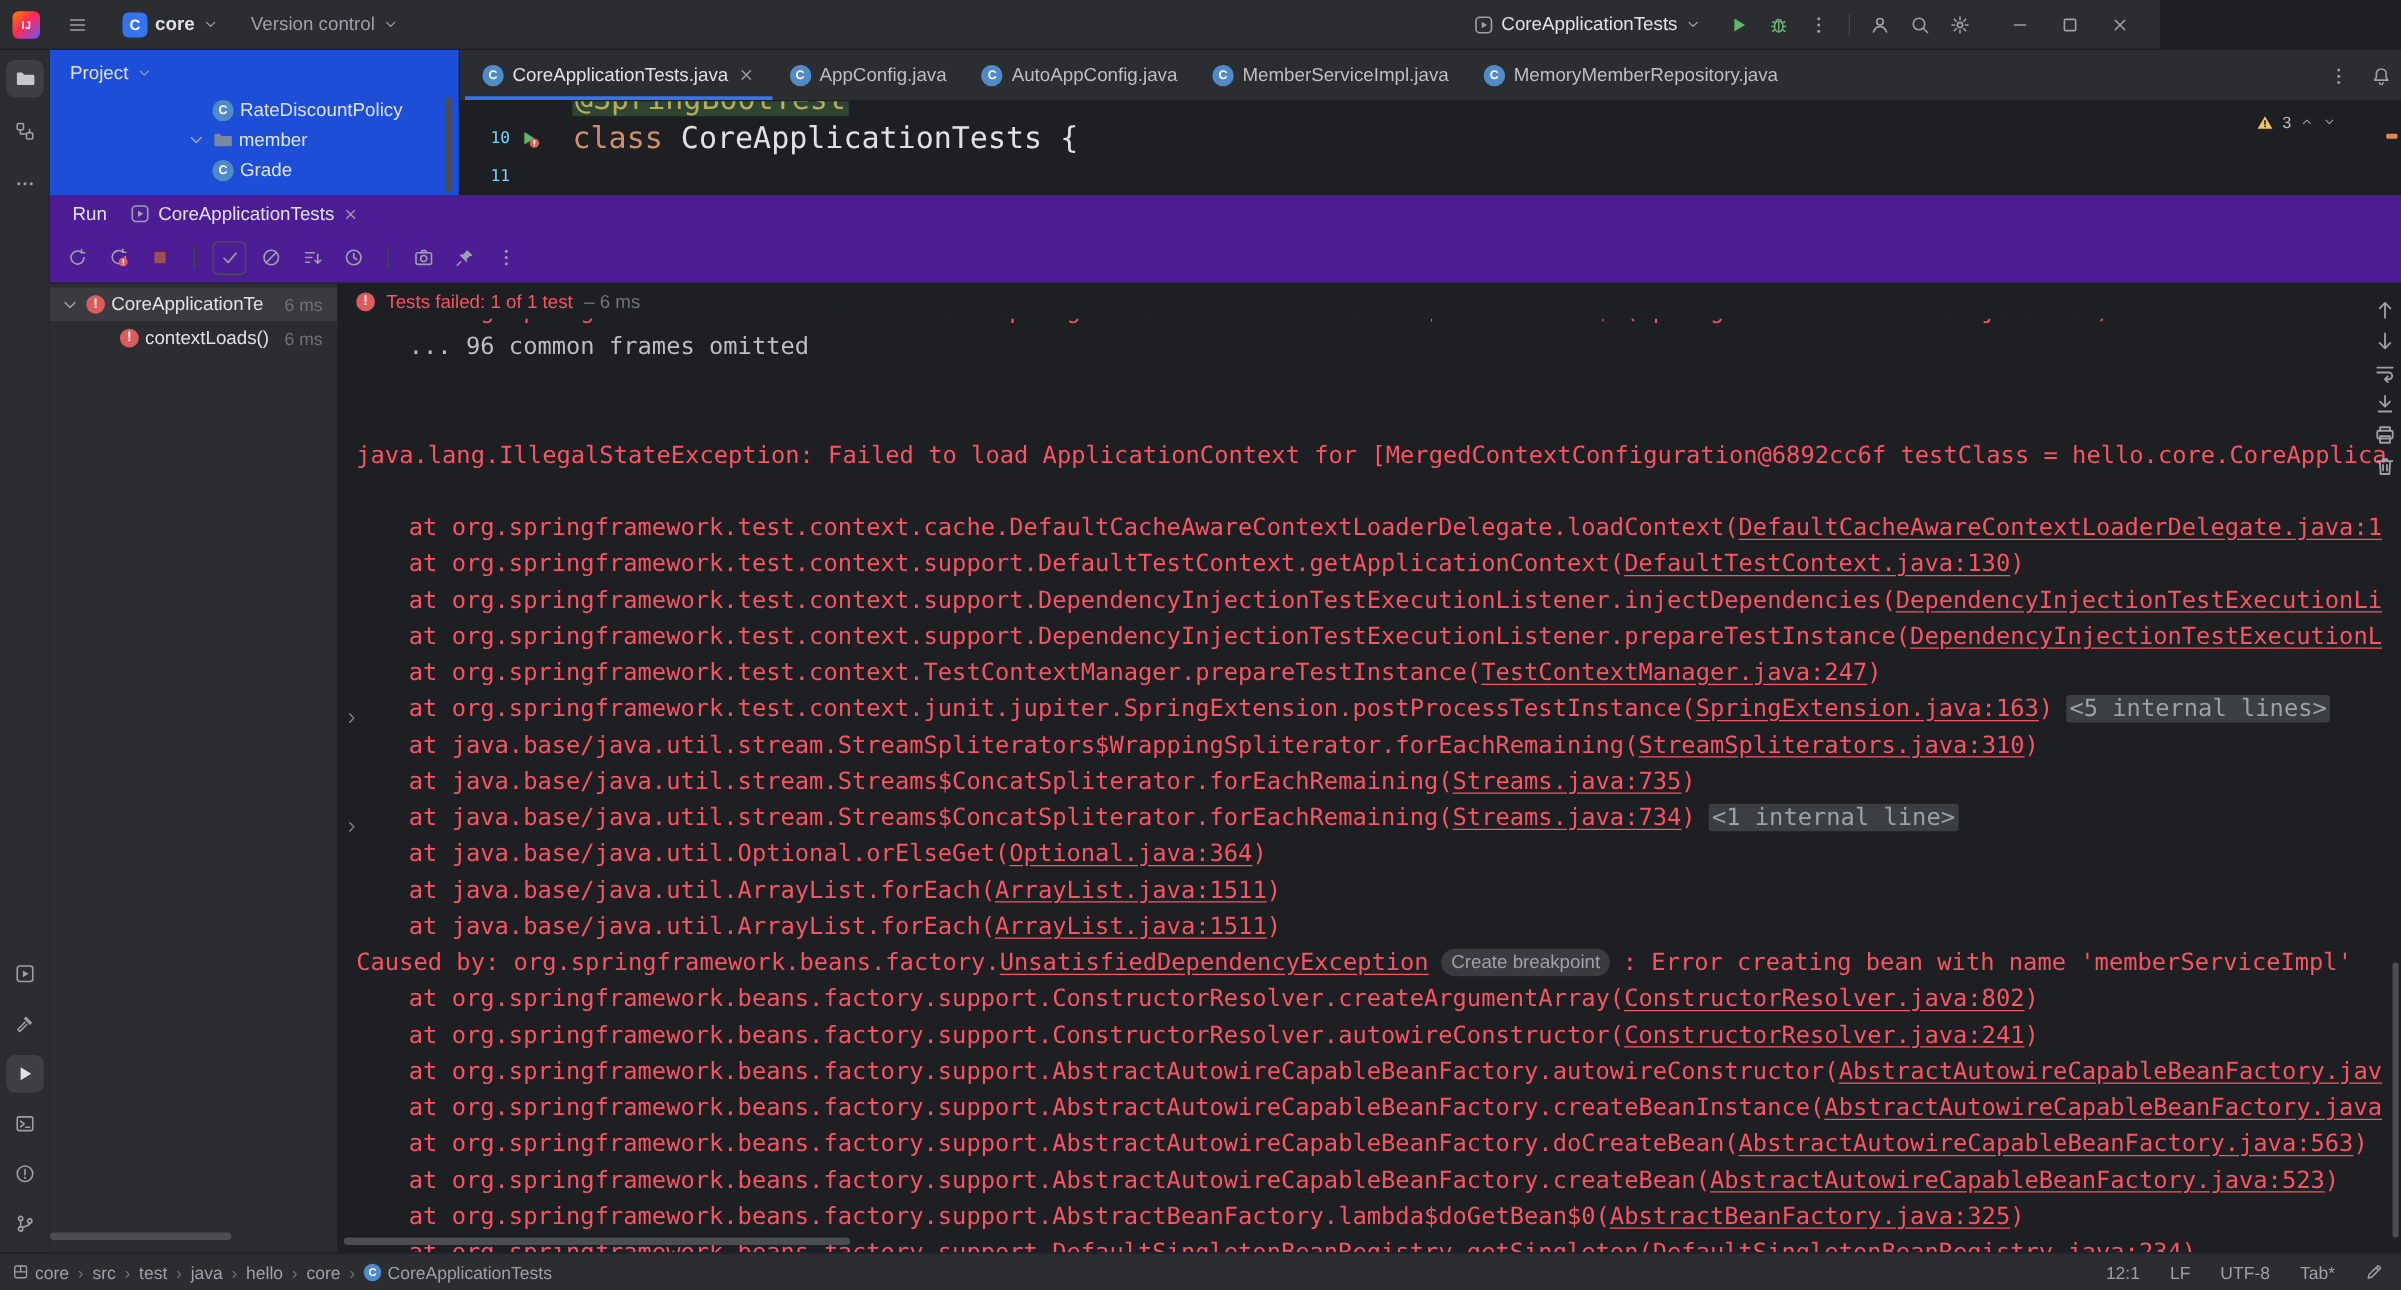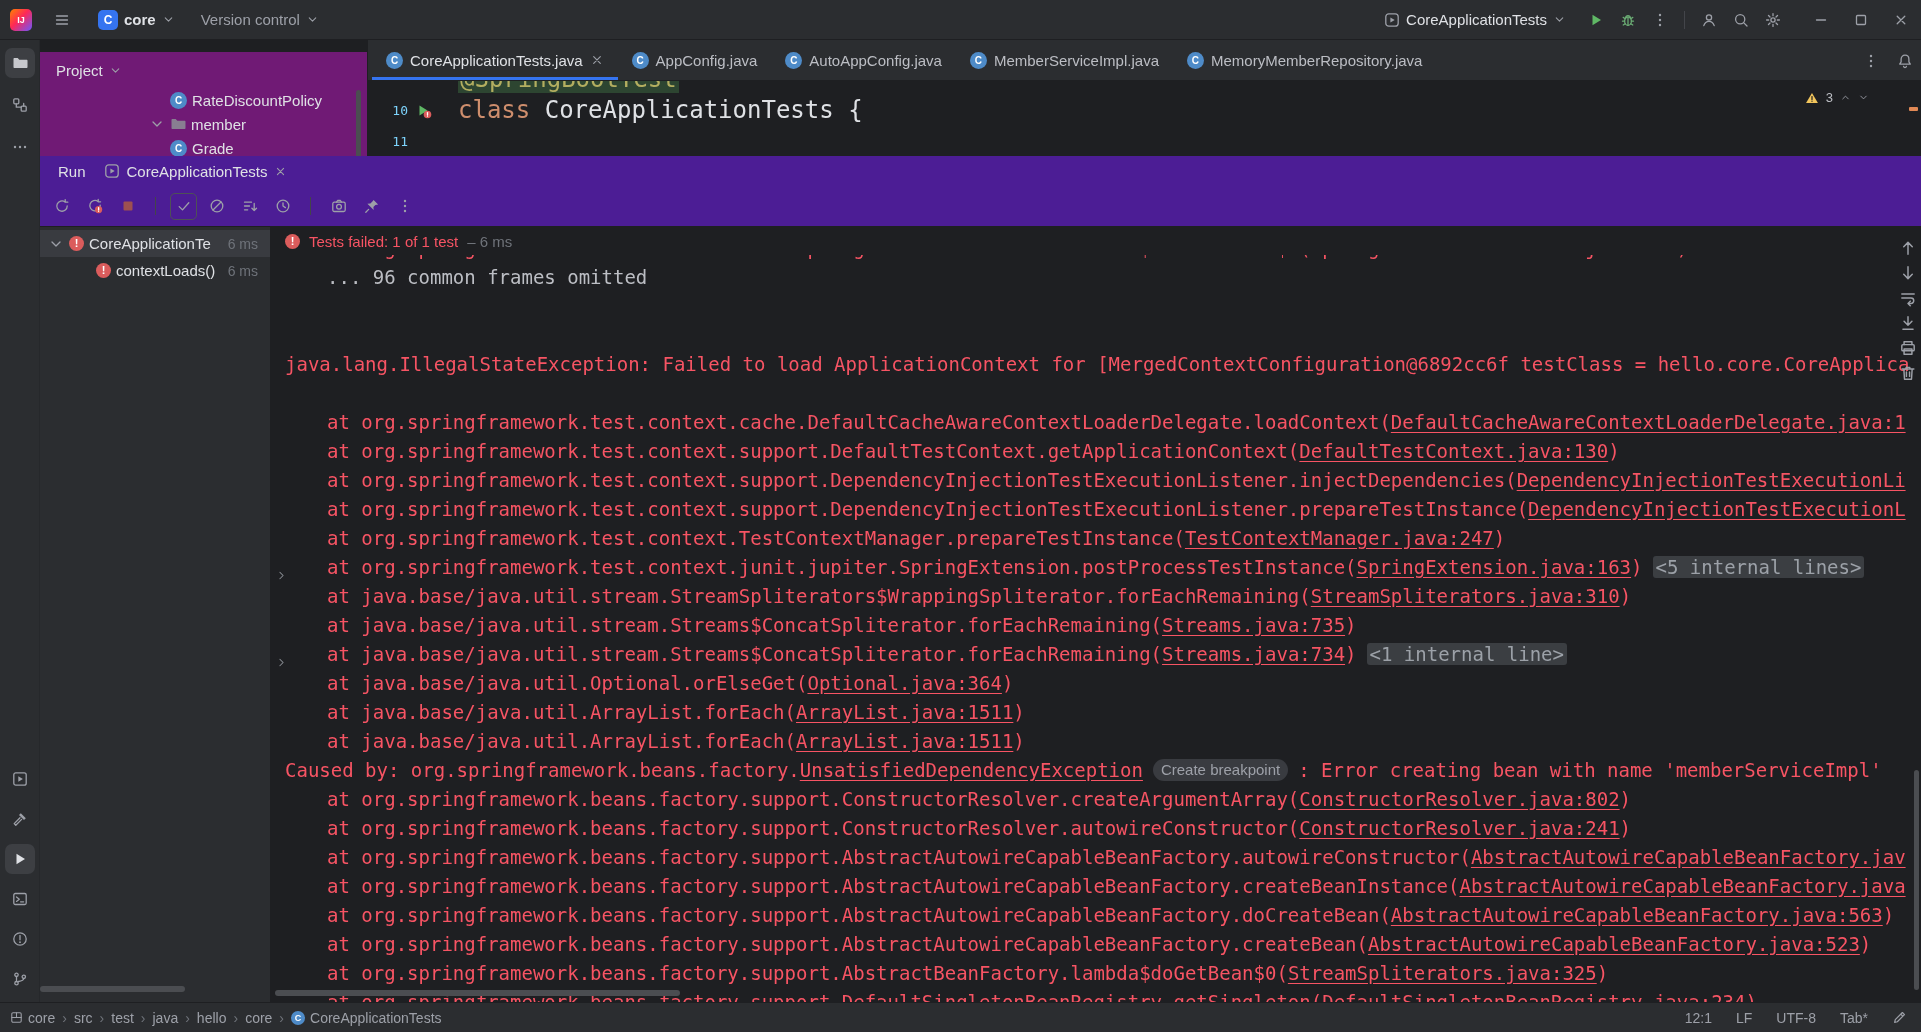--- a/index.html
+++ b/index.html
@@ -10,23 +10,23 @@
     font-size: 15px;
     color: #dfe1e5;
     position: relative;
   }
   .ico { display: inline-flex; width: 16px; height: 16px; color: #9da0a8; flex: none; }
   .ico svg { width: 100%; height: 100%; }
   .sepv { width: 1px; height: 18px; background: #43454a; margin: 0 8px; flex: none; }
 
   
   #titlebar {
-    position: absolute; left: 0; top: 0; width: 1921px; height: 40px;
+    position: absolute; left: 0; top: 0; width: 1728px; height: 40px;
     background: #2b2d30; border-bottom: 1px solid #1e1f22;
-    display: flex; align-items: center; padding: 0 0 0 10px;
+    display: flex; align-items: center; padding: 0 12px 0 10px;
   }
   .tb-left { display: flex; align-items: center; gap: 14px; }
   .logo {
     width: 22px; height: 22px; border-radius: 5px;
     background: linear-gradient(135deg, #ff8100 0%, #fe2857 45%, #6b57ff 100%);
     color: #fff; font-size: 9px; font-weight: bold;
     display: flex; align-items: center; justify-content: center;
   }
   .tb-widget { display: flex; align-items: center; gap: 6px; padding: 4px 6px; border-radius: 6px; cursor: default; }
   .proj-badge {
@@ -50,22 +50,22 @@
     width: 30px; height: 30px; margin: 0 auto; border-radius: 7px;
     display: flex; align-items: center; justify-content: center;
   }
   .tw-btn.active { background: #3d3f43; }
   .tw-btn.active .ico { color: #dfe1e5; }
   #leftbar-top { position: absolute; top: 8px; left: 0; right: 0; display: flex; flex-direction: column; gap: 12px; }
   #leftbar-bottom { position: absolute; bottom: 8px; left: 0; right: 0; display: flex; flex-direction: column; gap: 10px; }
 
   
   #project-panel {
-    position: absolute; left: 40px; top: 52px; width: 328px; height: 116px;
-    background: #701a75; border-right: 1px solid #1e1f22; overflow: hidden;
+    position: absolute; left: 40px; top: 40px; width: 328px; height: 116px;
+    background: #1d4ed8; border-right: 1px solid #1e1f22; overflow: hidden;
   }
   #project-header { height: 36px; display: flex; align-items: center; gap: 6px; padding-left: 16px; }
   .ptree-row { height: 24px; display: flex; align-items: center; gap: 5px; white-space: nowrap; }
   .folder-ico { color: #8c9096; }
   .class-ico {
     width: 17px; height: 17px; border-radius: 50%; background: #4e8bc8; flex: none;
     color: #fff; font-size: 10px; font-weight: bold;
     display: flex; align-items: center; justify-content: center;
   }
   .class-ico.small { width: 14px; height: 14px; font-size: 9px; }
@@ -655,21 +655,21 @@
             <div class="cl ind"><span>at java.base/java.util.Optional.orElseGet(</span><span class="lnk">Optional.java:364</span><span>)</span></div>
             <div class="cl ind"><span>at java.base/java.util.ArrayList.forEach(</span><span class="lnk">ArrayList.java:1511</span><span>)</span></div>
             <div class="cl ind"><span>at java.base/java.util.ArrayList.forEach(</span><span class="lnk">ArrayList.java:1511</span><span>)</span></div>
             <div class="cl"><span>Caused by: org.springframework.beans.factory.</span><span class="lnk">UnsatisfiedDependencyException</span><span class="badge">Create breakpoint</span><span>: Error creating bean with name 'memberServiceImpl'</span></div>
             <div class="cl ind"><span>at org.springframework.beans.factory.support.ConstructorResolver.createArgumentArray(</span><span class="lnk">ConstructorResolver.java:802</span><span>)</span></div>
             <div class="cl ind"><span>at org.springframework.beans.factory.support.ConstructorResolver.autowireConstructor(</span><span class="lnk">ConstructorResolver.java:241</span><span>)</span></div>
             <div class="cl ind"><span>at org.springframework.beans.factory.support.AbstractAutowireCapableBeanFactory.autowireConstructor(</span><span class="lnk">AbstractAutowireCapableBeanFactory.jav</span></div>
             <div class="cl ind"><span>at org.springframework.beans.factory.support.AbstractAutowireCapableBeanFactory.createBeanInstance(</span><span class="lnk">AbstractAutowireCapableBeanFactory.java</span></div>
             <div class="cl ind"><span>at org.springframework.beans.factory.support.AbstractAutowireCapableBeanFactory.doCreateBean(</span><span class="lnk">AbstractAutowireCapableBeanFactory.java:563</span><span>)</span></div>
             <div class="cl ind"><span>at org.springframework.beans.factory.support.AbstractAutowireCapableBeanFactory.createBean(</span><span class="lnk">AbstractAutowireCapableBeanFactory.java:523</span><span>)</span></div>
-            <div class="cl ind"><span>at org.springframework.beans.factory.support.AbstractBeanFactory.lambda$doGetBean$0(</span><span class="lnk">StreamSpliterators.java:325</span><span>)</span></div>
+            <div class="cl ind"><span>at org.springframework.beans.factory.support.AbstractBeanFactory.lambda$doGetBean$0(</span><span class="lnk">AbstractBeanFactory.java:325</span><span>)</span></div>
             <div class="cl ind"><span>at org.springframework.beans.factory.support.DefaultSingletonBeanRegistry.getSingleton(</span><span class="lnk">DefaultSingletonBeanRegistry.java:234</span><span>)</span></div>
           </div>
       </div>
       <div id="console-side">
           <span class="ico">
             <svg viewBox="0 0 16 16" stroke="currentColor" fill="none" stroke-width="1.3" stroke-linecap="round" stroke-linejoin="round">
               <path d="M8 13.5V3M8 3L4.2 6.8M8 3l3.8 3.8"></path>
             </svg>
           </span>
           <span class="ico">

